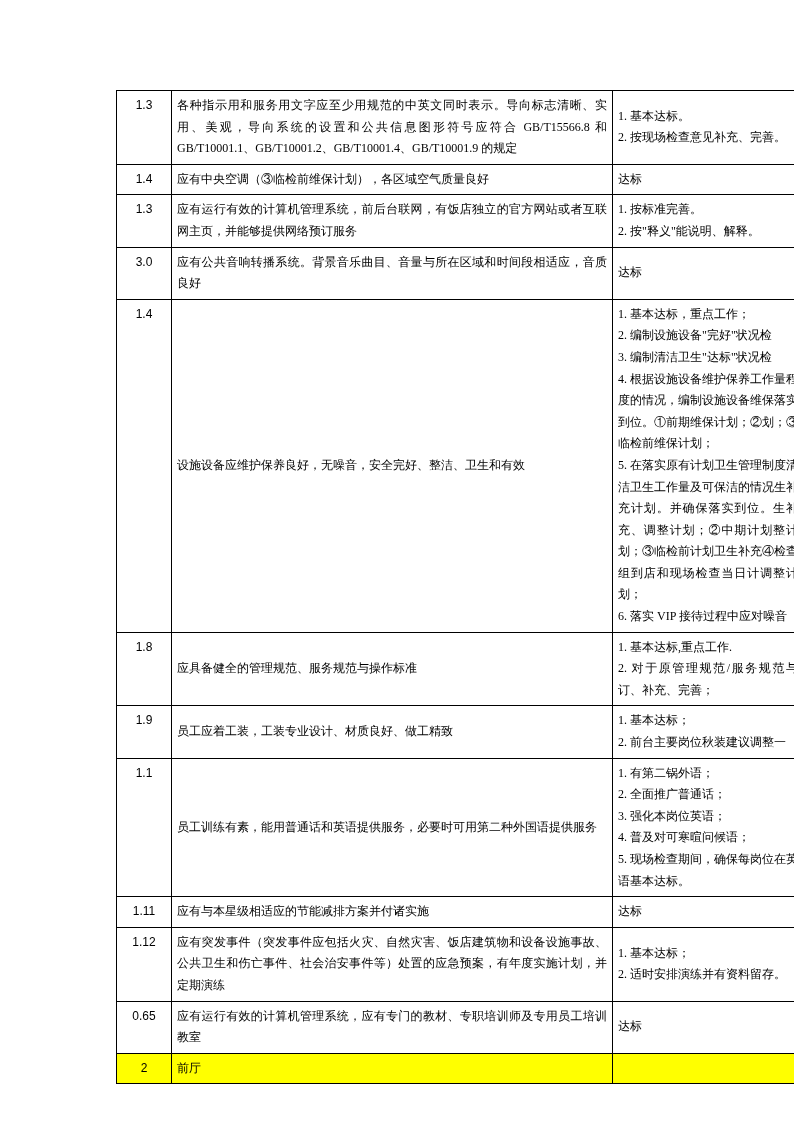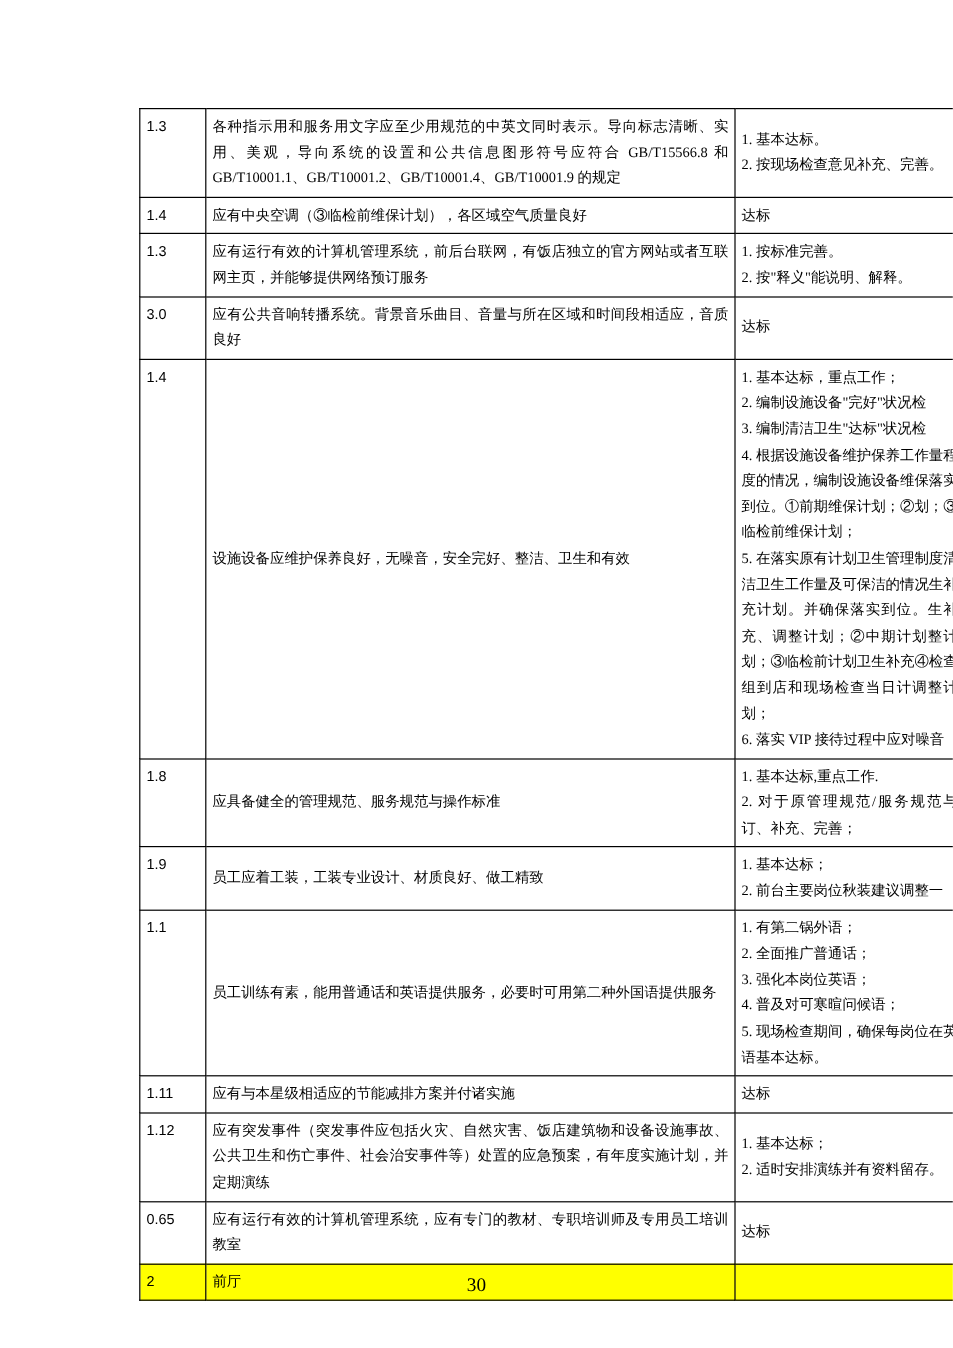--- a/index.html
+++ b/index.html
@@ -22,20 +22,21 @@
     margin-left: 116px;
     width: 678px;
     table-layout: fixed;
   }
   td {
     border: 1px solid #000;
     padding: 4px 5px;
     vertical-align: middle;
     line-height: 1.8;
     font-size: 12px;
+    text-align: center;
   }
   td.col1 {
     font-family: Arial, sans-serif;
     font-size: 12px;
     vertical-align: top;
     padding-top: 4px;
   }
   .col1 { width: 44px; }
   .col2 { width: 430px; }
   .col3 { width: 180px; }
@@ -132,14 +133,13 @@
           <td class="col2">应有运行有效的计算机管理系统，应有专门的教材、专职培训师及专用员工培训教室</td>
           <td class="col3 center" style="white-space: pre-line;">达标</td>
         </tr>
         <tr>
           <td class="col1 highlight">2</td>
           <td class="col2 highlight">前厅</td>
           <td class="col3 highlight" style="white-space: pre-line;"></td>
         </tr>
       </tbody>
   </table>
-  <div class="pagenum">30</div>
 </div>
 
 </body></html>

